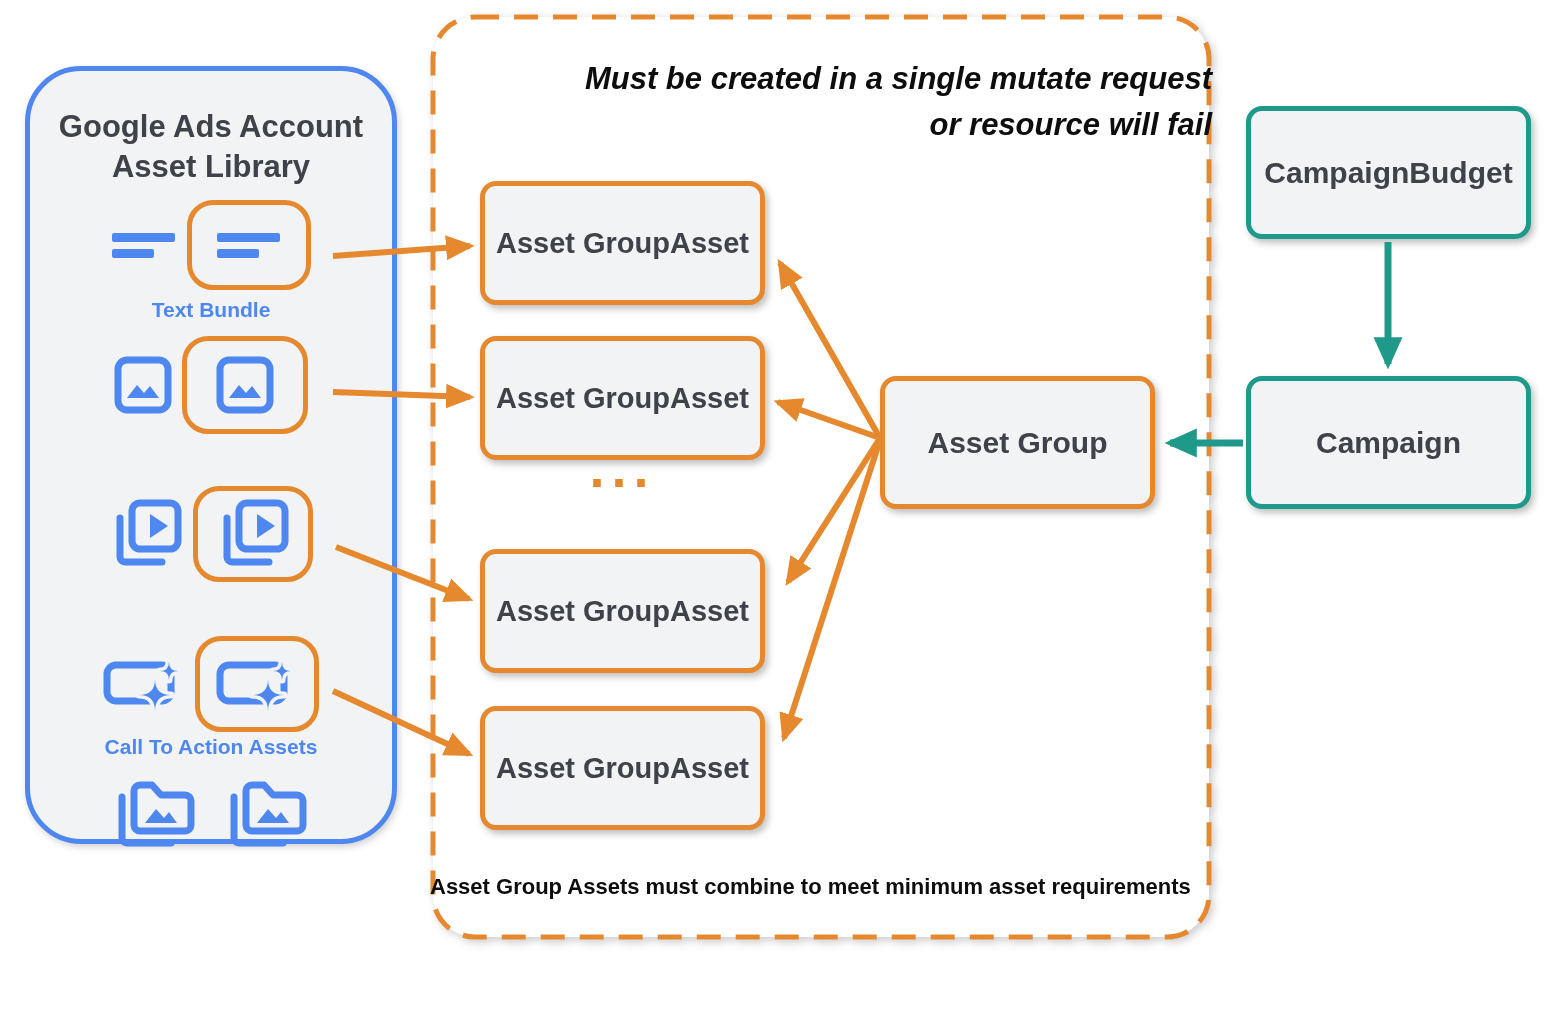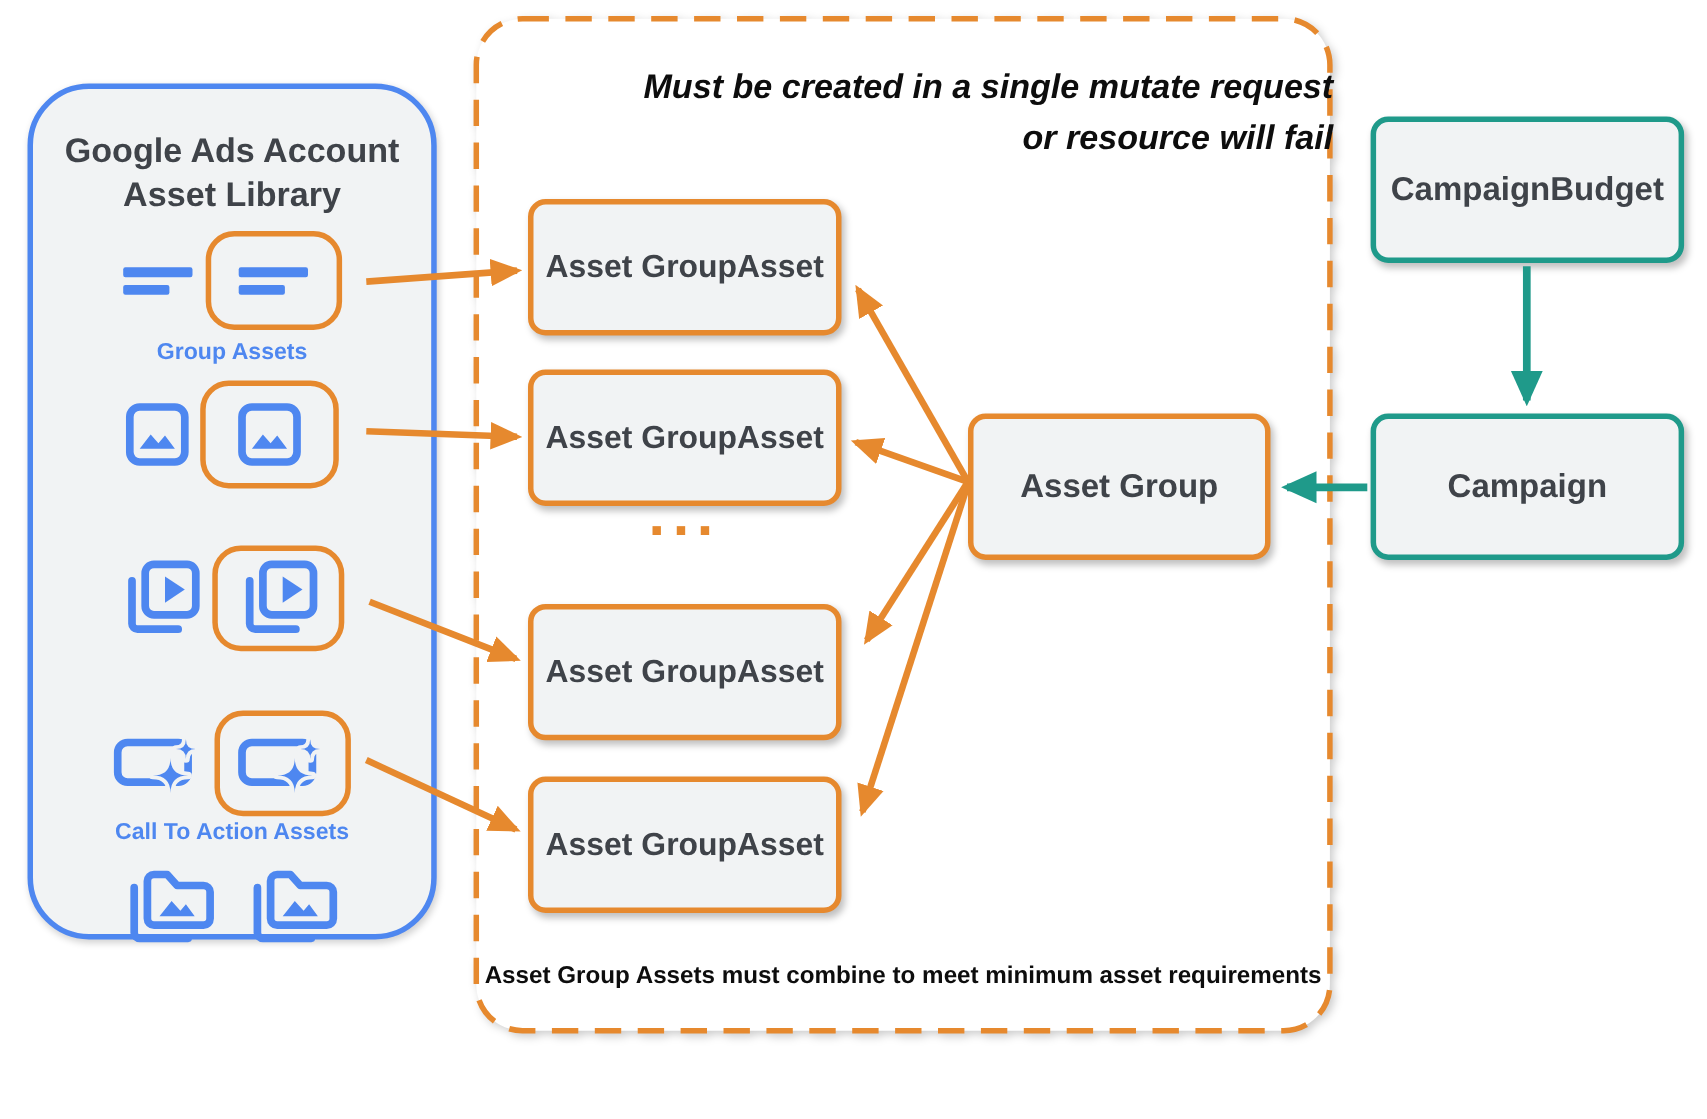--- a/index.html
+++ b/index.html
@@ -8,21 +8,21 @@
     --teal:#1F9A8A;
     --box-fill:#F1F3F4;
     --dark:#3F4349;
     --ink:#0D0D0D;
   }
   *{box-sizing:border-box;margin:0;padding:0}
   body{background:#fff;font-family:"Liberation Sans",sans-serif}
   .canvas{position:relative;width:1552px;height:1017px;background:#fff;overflow:hidden}
 
   
-  .panel-left{position:absolute;left:25px;top:76px;width:372px;height:778px;
+  .panel-left{position:absolute;left:25px;top:66px;width:372px;height:778px;
     background:var(--box-fill);border:5px solid var(--blue);border-radius:56px;
     box-shadow:2px 3px 7px rgba(0,0,0,.18)}
   .panel-title{position:absolute;top:36px;left:0;width:100%;text-align:center;
     font-weight:bold;font-size:31px;line-height:40px;color:var(--dark)}
   .asset-row{position:absolute;left:0;width:100%;display:flex;justify-content:center;
     align-items:center;gap:10px}
   .asset-row.wide-gap{gap:28px}
   .asset-label{position:absolute;left:0;width:100%;text-align:center;font-weight:bold;
     font-size:21px;color:var(--blue);white-space:pre}
   .ring{display:flex;align-items:center;justify-content:center;
@@ -45,21 +45,21 @@
     font-weight:bold;font-style:italic;font-size:31px;line-height:46px;color:var(--ink)}
   .box{background:var(--box-fill);border:5px solid var(--orange);border-radius:16px;
     box-shadow:3px 4px 7px rgba(0,0,0,.25);display:flex;flex-direction:row;
     align-items:center;justify-content:center;font-weight:bold;color:var(--dark);
     font-size:29px;line-height:37px;text-align:center}
   .aga-box{position:absolute;left:50px;width:285px;height:124px}
   .aga-1{top:167px}.aga-2{top:322px}.aga-3{top:535px}.aga-4{top:692px}
   .ellipsis{position:absolute;left:50px;top:424px;width:285px;text-align:center;
     color:var(--orange);font-weight:bold;font-size:54px;letter-spacing:7px;line-height:60px}
   .asset-group-box{position:absolute;left:450px;top:362px;width:275px;height:133px;font-size:30px}
-  .footnote{position:absolute;top:860px;left:0;width:100%;text-align:center;
+  .footnote{position:absolute;top:860px;left:0;width:100%;
     font-weight:bold;font-size:22px;color:var(--ink)}
 
   
   .teal-box{border-color:var(--teal)}
   .cb-box{position:absolute;left:1246px;top:106px;width:285px;height:133px;font-size:30px}
   .c-box{position:absolute;left:1246px;top:376px;width:285px;height:133px;font-size:30px}
 
   
   .note{position:absolute;left:28px;top:984px;width:1500px;font-weight:bold;
     font-size:22px;color:var(--ink)}
@@ -87,21 +87,21 @@
         <rect class="i-fill" x="1" y="3" width="63" height="9" rx="2"></rect>
         <rect class="i-fill" x="1" y="19" width="42" height="9" rx="2"></rect>
       </svg>
       <div class="ring ring-text">
         <svg width="66" height="30" viewBox="0 0 66 30">
           <rect class="i-fill" x="1" y="3" width="63" height="9" rx="2"></rect>
           <rect class="i-fill" x="1" y="19" width="42" height="9" rx="2"></rect>
         </svg>
       </div>
     </div>
-    <div class="asset-label" style="top:227px">Group Assets</div>
+    <div class="asset-label" style="top:227px">Text Bundle</div>
 
     <div class="asset-row" style="top:265px">
       <svg width="58" height="58" viewBox="0 0 58 58">
         <rect class="i-stroke" x="4" y="4" width="50" height="50" rx="9" stroke-width="7"></rect>
         <path class="i-fill" d="M13 42 L23 29 L30 37 L36 30 L45 42 Z"></path>
       </svg>
       <div class="ring ring-image">
         <svg width="58" height="58" viewBox="0 0 58 58">
           <rect class="i-stroke" x="4" y="4" width="50" height="50" rx="9" stroke-width="7"></rect>
           <path class="i-fill" d="M13 42 L23 29 L30 37 L36 30 L45 42 Z"></path>

